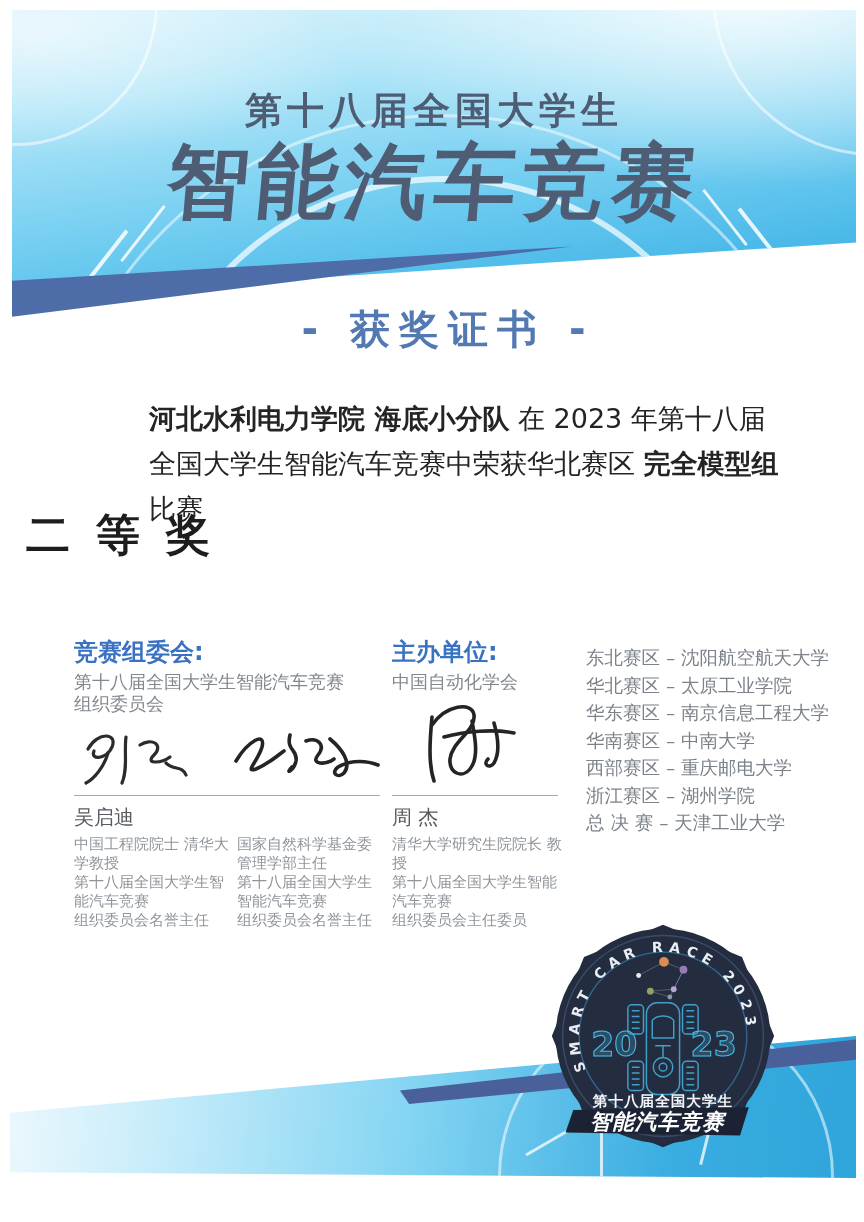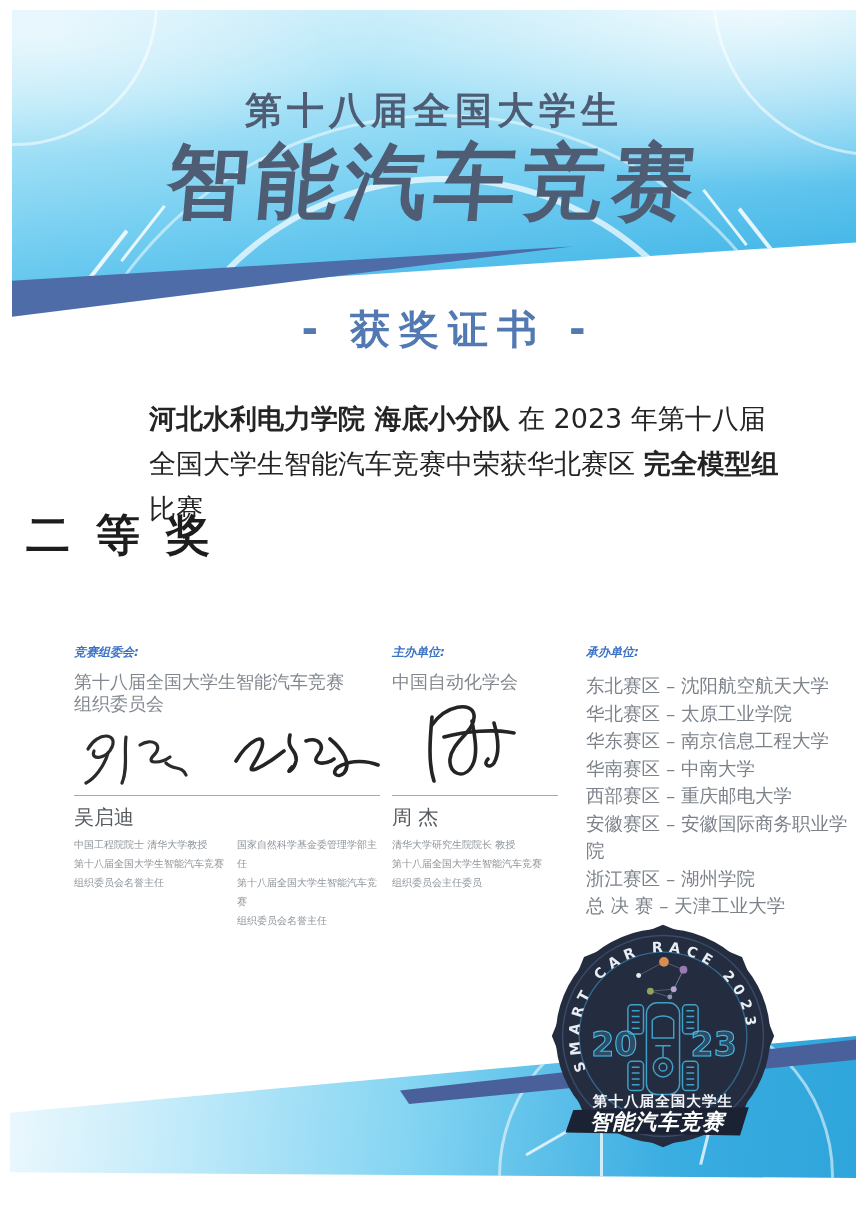--- a/index.html
+++ b/index.html
@@ -49,31 +49,31 @@
   .body-text{position:absolute;left:128px;top:396px;width:640px;font-size:27px;color:#242424;}
   .body-text .bline{white-space:nowrap;line-height:45px;height:45px;margin-left:21px;}
   .body-text .seg-b{font-weight:bold;}
   .award{
     position:absolute;left:0;top:506px;width:100%;text-align:left;
     font-family:"DejaVu Serif","Liberation Serif",serif;
     font-size:44px;font-weight:bold;color:#1d1d1d;letter-spacing:26px;text-indent:26px;
   }
   
   .col{position:absolute;top:638px;}
-  .col-heading{font-size:12px;font-weight:bold;color:var(--accent-blue,#3a72c3);line-height:28px;margin-bottom:5px;font-style:italic;}
+  .col-heading{font-size:24px;font-weight:bold;color:var(--accent-blue,#3a72c3);line-height:28px;margin-bottom:5px;}
   .col-line{font-size:18px;color:#82888f;line-height:22px;}
   .col.committee{left:74px;width:306px;}
   .col.host{left:392px;width:178px;}
   .col.organizers{left:586px;width:268px;}
   .sig-row{position:relative;height:74px;margin-top:4px;}
   .sig-rule{border:none;border-top:1px solid #a9a9a9;margin:2px 0 0 0;}
   .names-row{display:flex;margin-top:8px;}
   .names-row .nm{font-size:20px;color:#565b60;font-weight:500;}
   .titles-row{display:flex;margin-top:4px;}
-  .tt{font-size:10px;color:#8f959b;line-height:19px;}
+  .tt{font-size:15px;color:#8f959b;line-height:19px;}
   .w163{width:163px;flex:none;}
   .org-item{font-size:18.5px;color:#7c828a;line-height:27.5px;}
   .org-list{margin-top:6px;}
   .sig-svg{position:absolute;}
   
   .footer-band{
     position:absolute;left:10px;top:1036px;width:846px;height:142px;
     clip-path:polygon(0 54%,100% 0,100% 100%,0 96%);
     background:linear-gradient(96deg,#ecf8fd 0%,#c3ebfa 20%,#83d4f2 48%,#3aade1 78%,#2ea5db 100%);
   }
@@ -179,28 +179,26 @@
     <div class="titles-row">
       <div class="tt">
           <div>清华大学研究生院院长 教授</div>
           <div>第十八届全国大学生智能汽车竞赛</div>
           <div>组织委员会主任委员</div>
         </div>
     </div>
   </div>
 
   <div class="col organizers">
-    <div class="col-heading">承办单位:</div>
     <div class="org-list">
         <div class="org-item">东北赛区 – 沈阳航空航天大学</div>
         <div class="org-item">华北赛区 – 太原工业学院</div>
         <div class="org-item">华东赛区 – 南京信息工程大学</div>
         <div class="org-item">华南赛区 – 中南大学</div>
         <div class="org-item">西部赛区 – 重庆邮电大学</div>
-        <div class="org-item">安徽赛区 – 安徽国际商务职业学院</div>
         <div class="org-item">浙江赛区 – 湖州学院</div>
         <div class="org-item">总 决 赛 – 天津工业大学</div>
       </div>
   </div>
 
   <div class="footer-band">
     <div class="ring"></div>
     <div class="cl cl1"></div>
     <div class="cl cl2"></div>
     <div class="cl cl3"></div>

